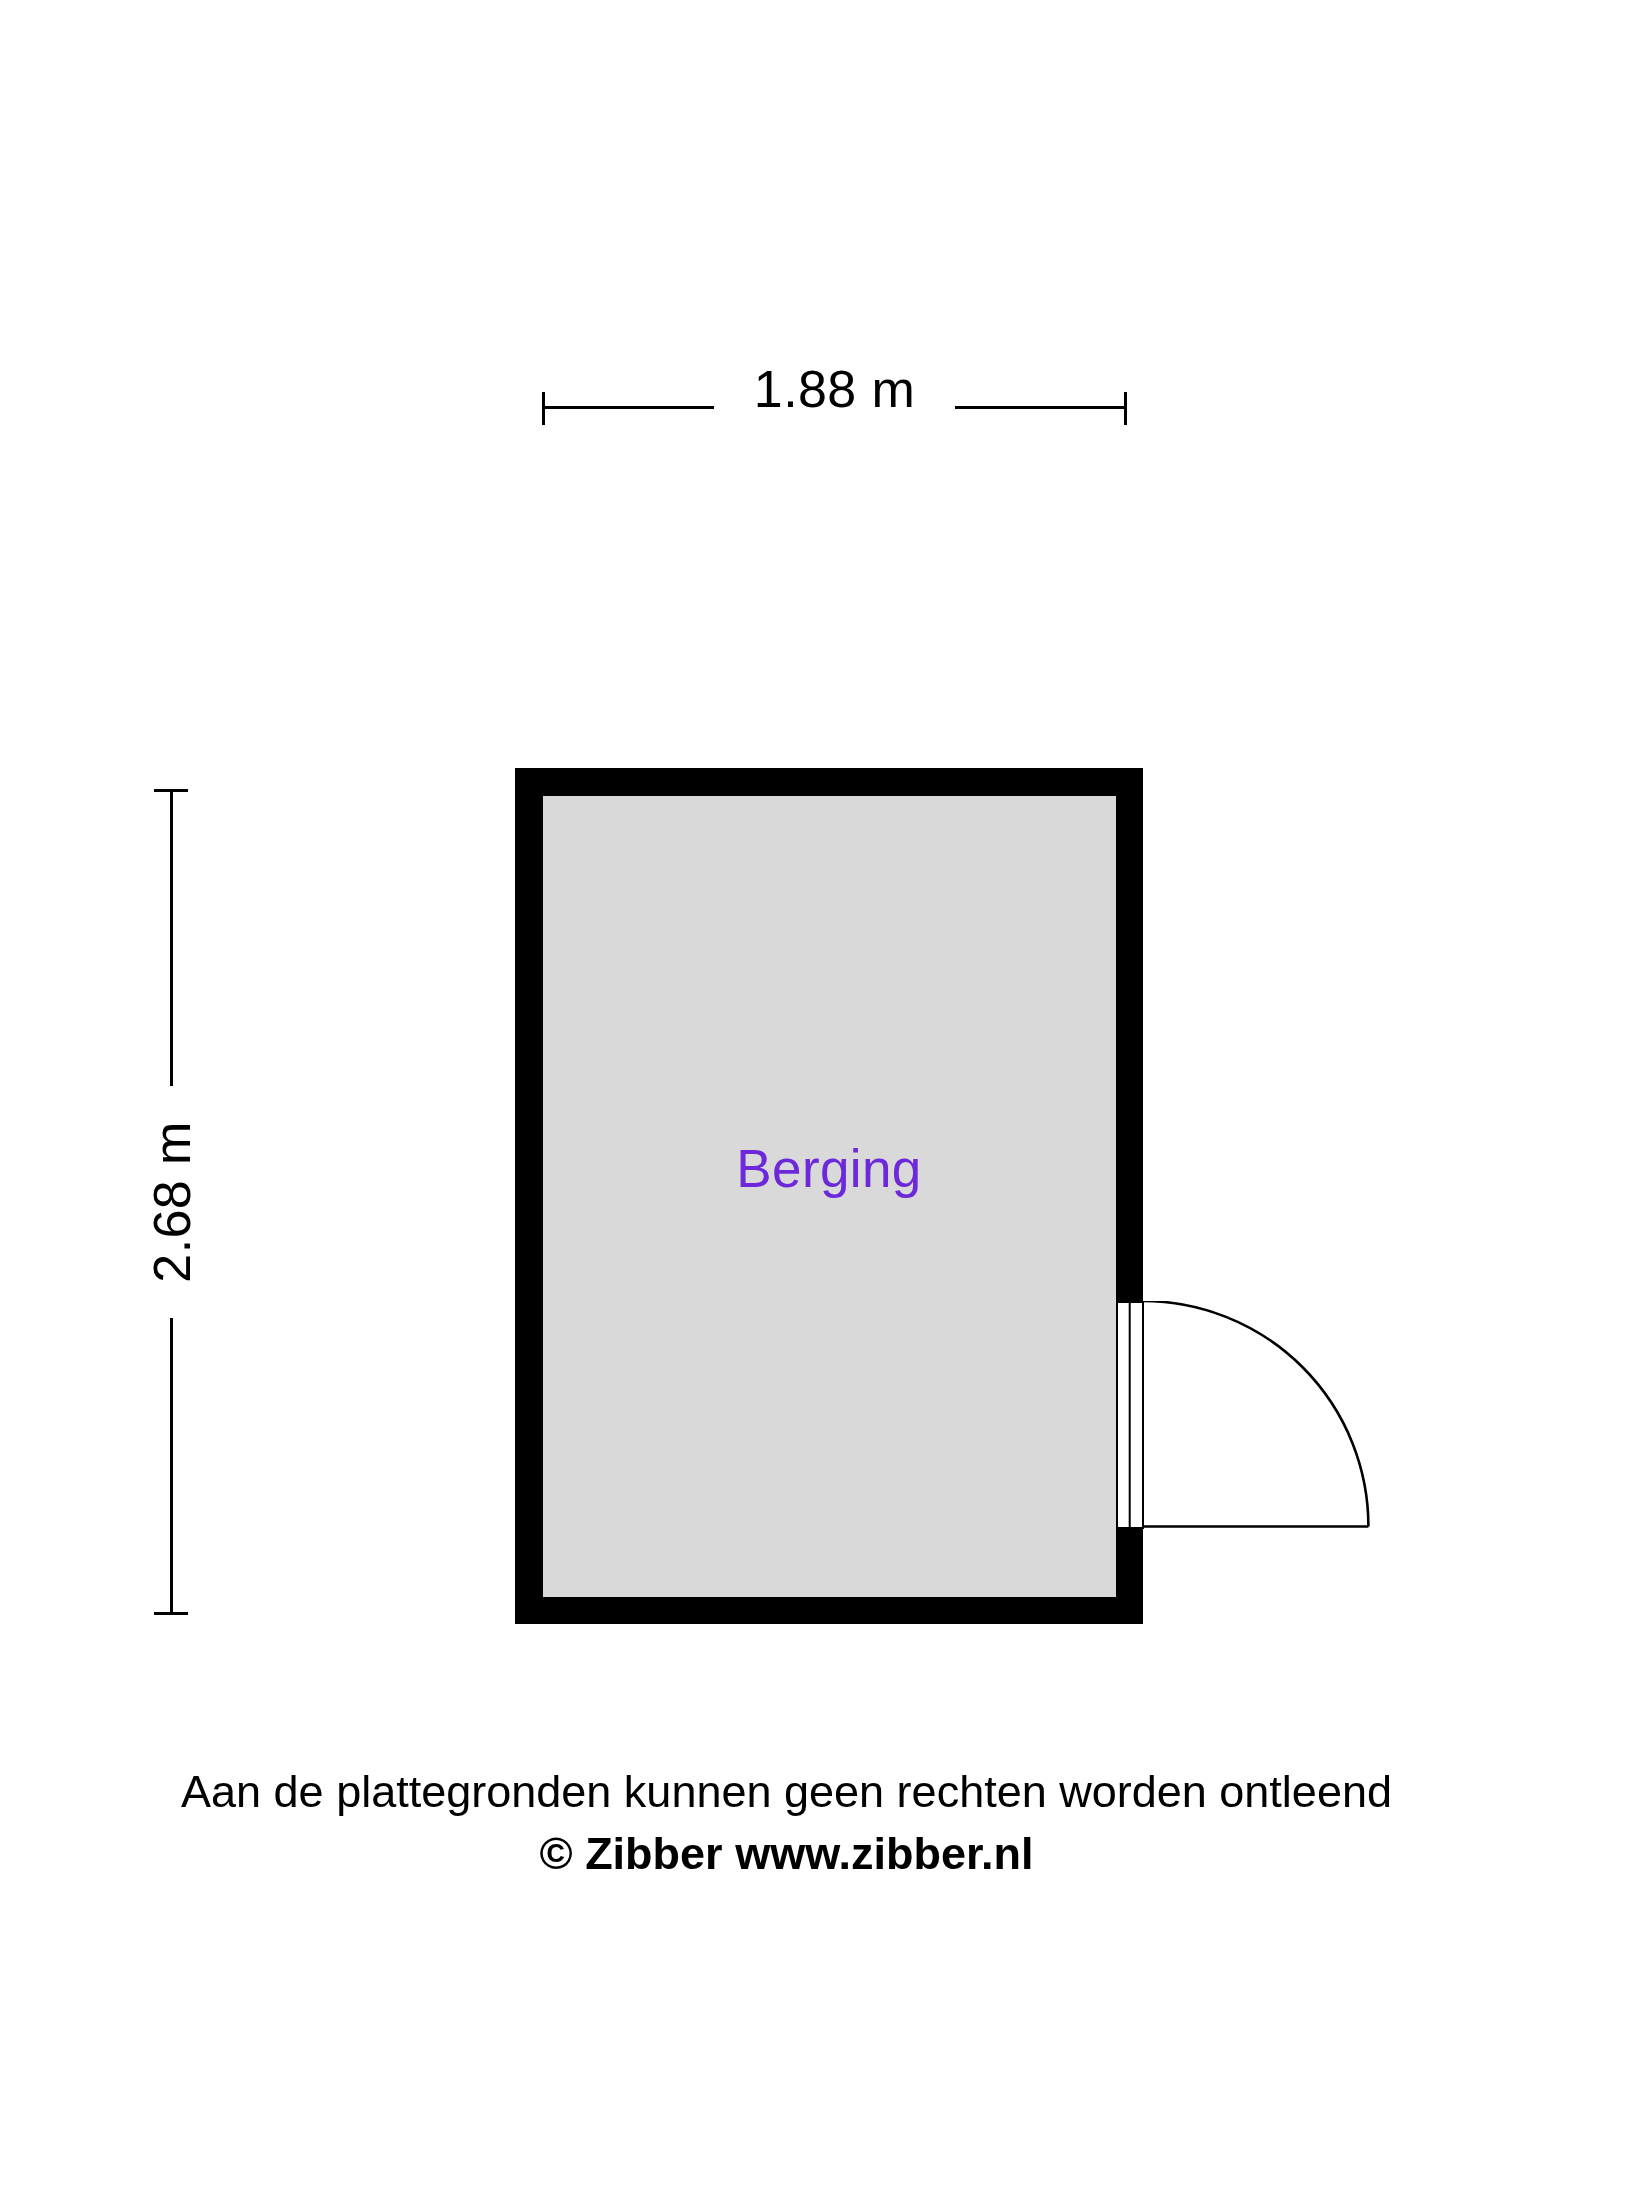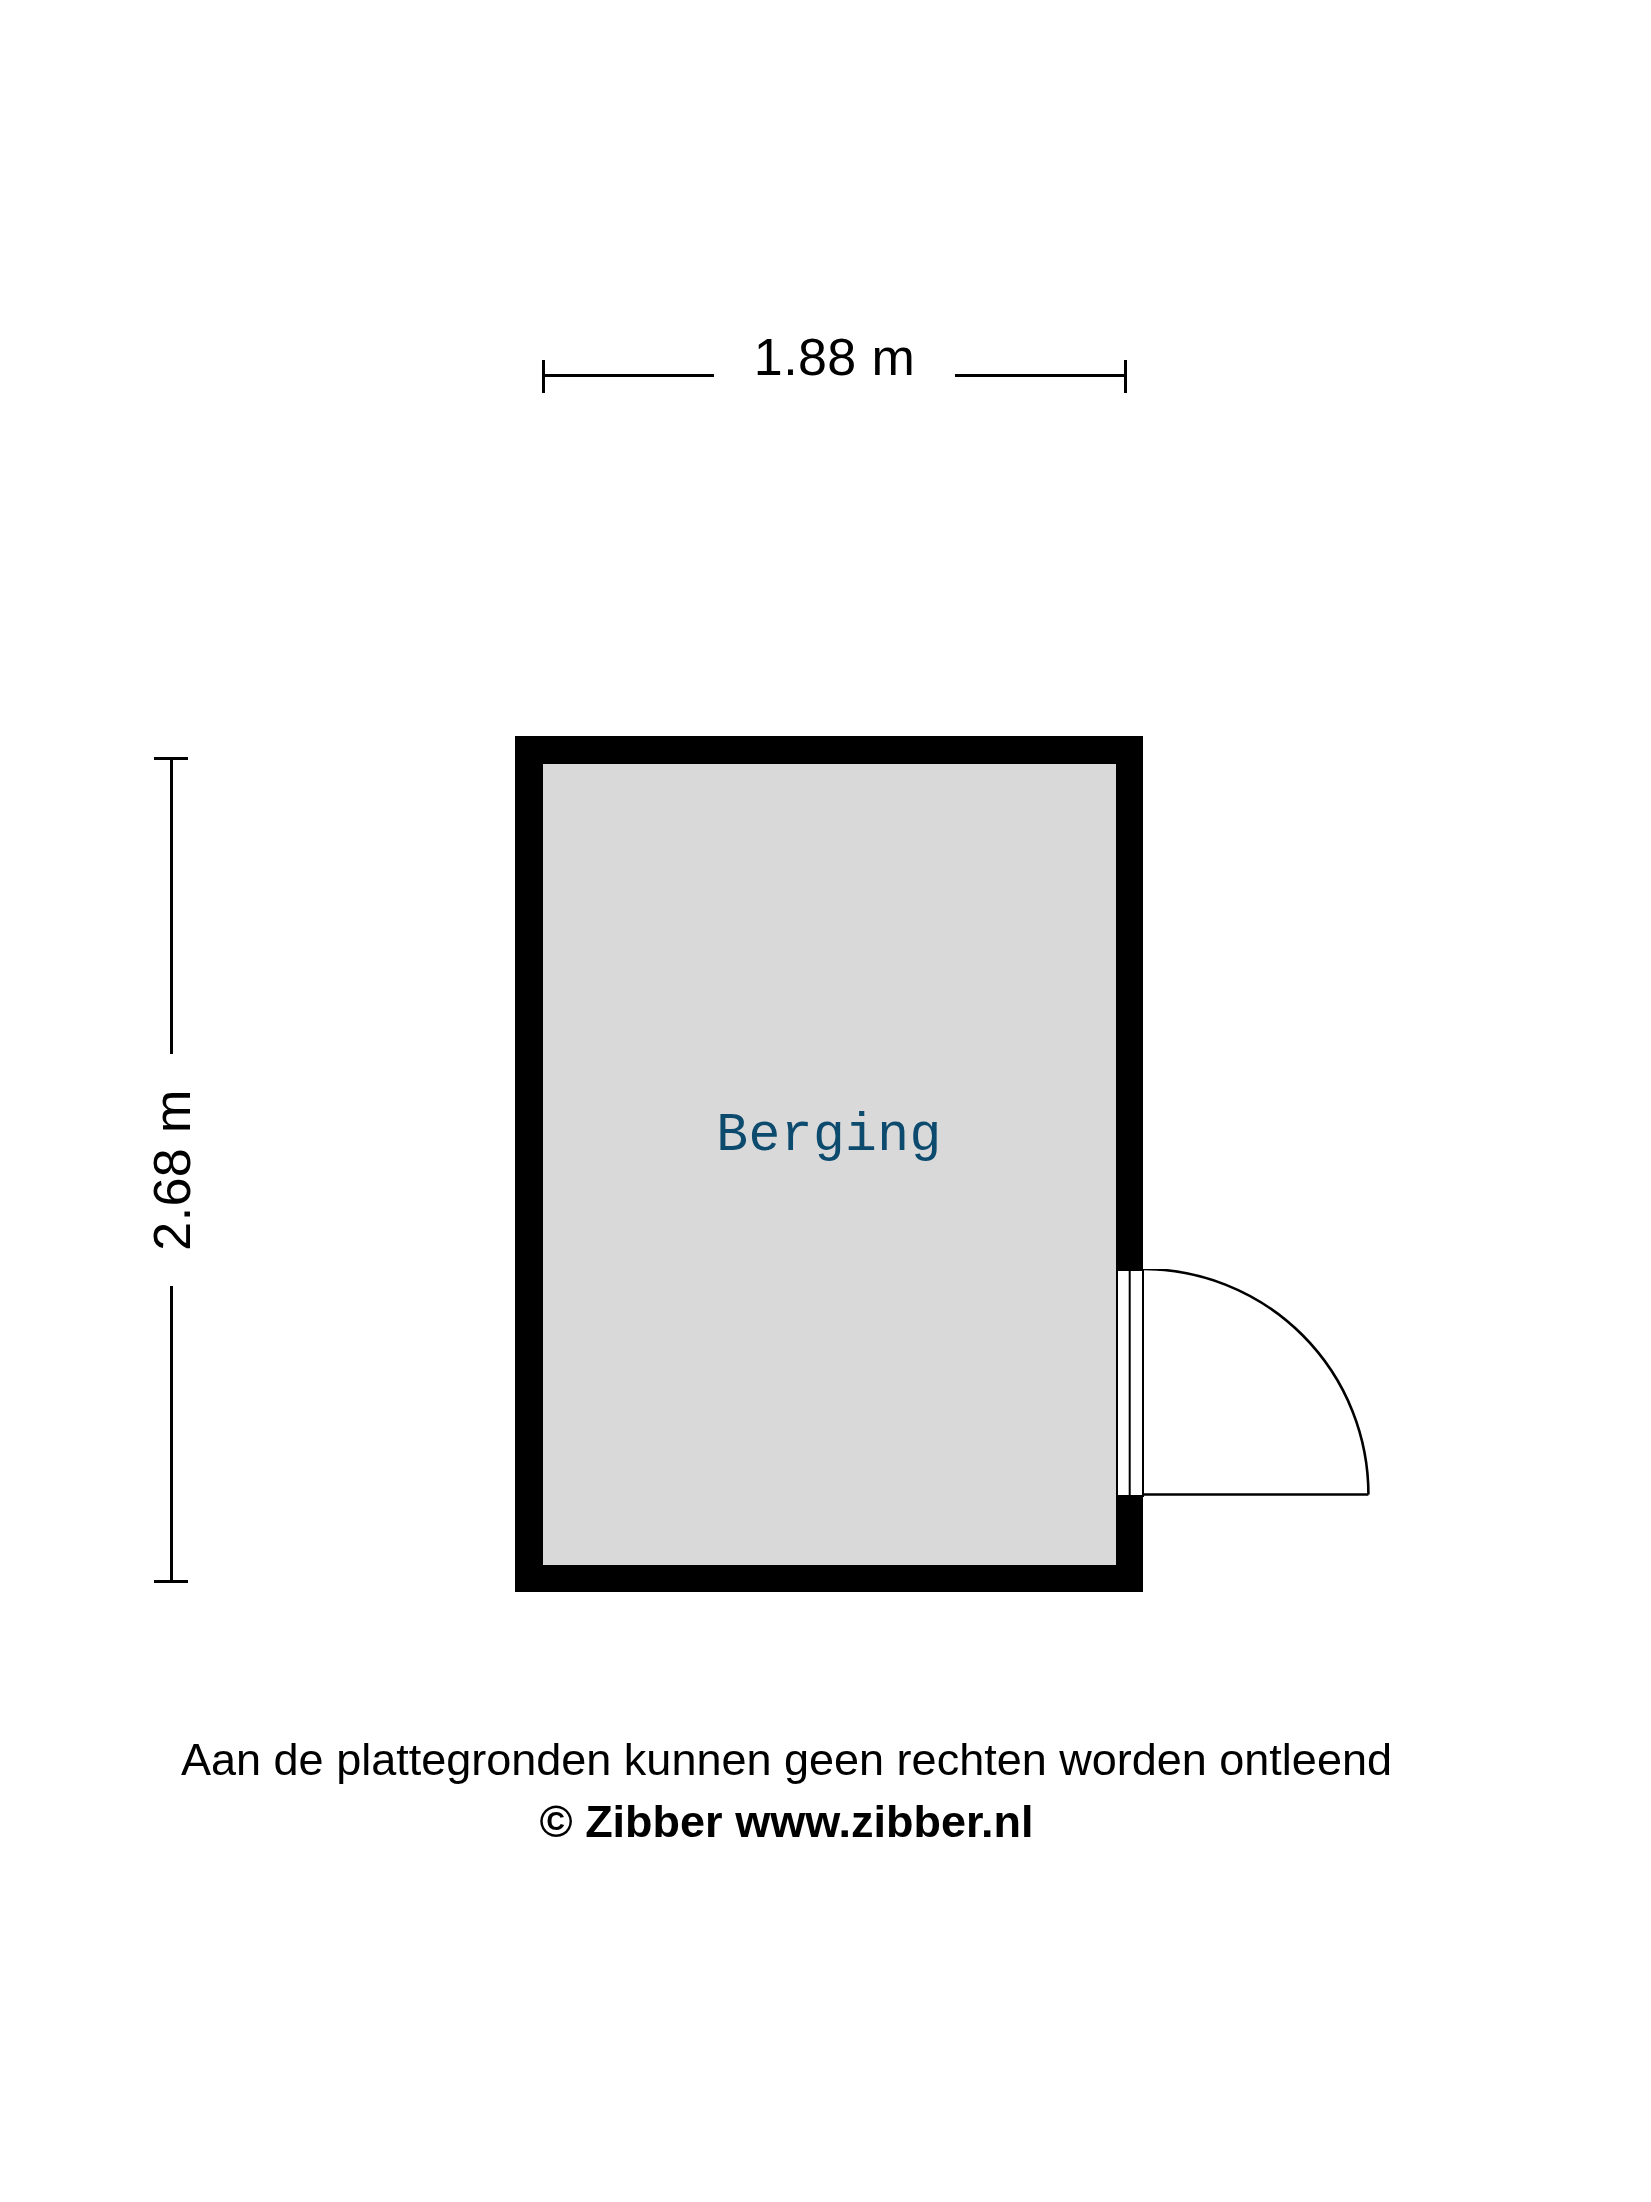--- a/index.html
+++ b/index.html
@@ -12,20 +12,21 @@
     height: 2203px;
     position: relative;
     font-family: "Liberation Sans", sans-serif;
     color: #000000;
     overflow: hidden;
   }
 
   .page {
     position: absolute;
     inset: 0;
+    margin-top: 32px;
   }
 
   
   .dim-top {
     position: absolute;
     left: 542px;
     top: 327px;
     width: 585px;
     height: 77px;
   }
@@ -147,23 +148,22 @@
     height: 801px;
     background: #d9d9d9;
   }
   .room-label {
     position: absolute;
     left: 27.5px;
     top: 370px;
     width: 573px;
     text-align: center;
     font-size: 53px;
-    color: #0c4a6e;
+    color: #6d28d9;
     letter-spacing: 0.4px;
-    font-family: Liberation Mono, monospace;
   }
 
   
   .door-leaf {
     position: absolute;
     left: 601px;   
     top: 533px;
     width: 27.5px;
     height: 228px;
     background: #ffffff;

